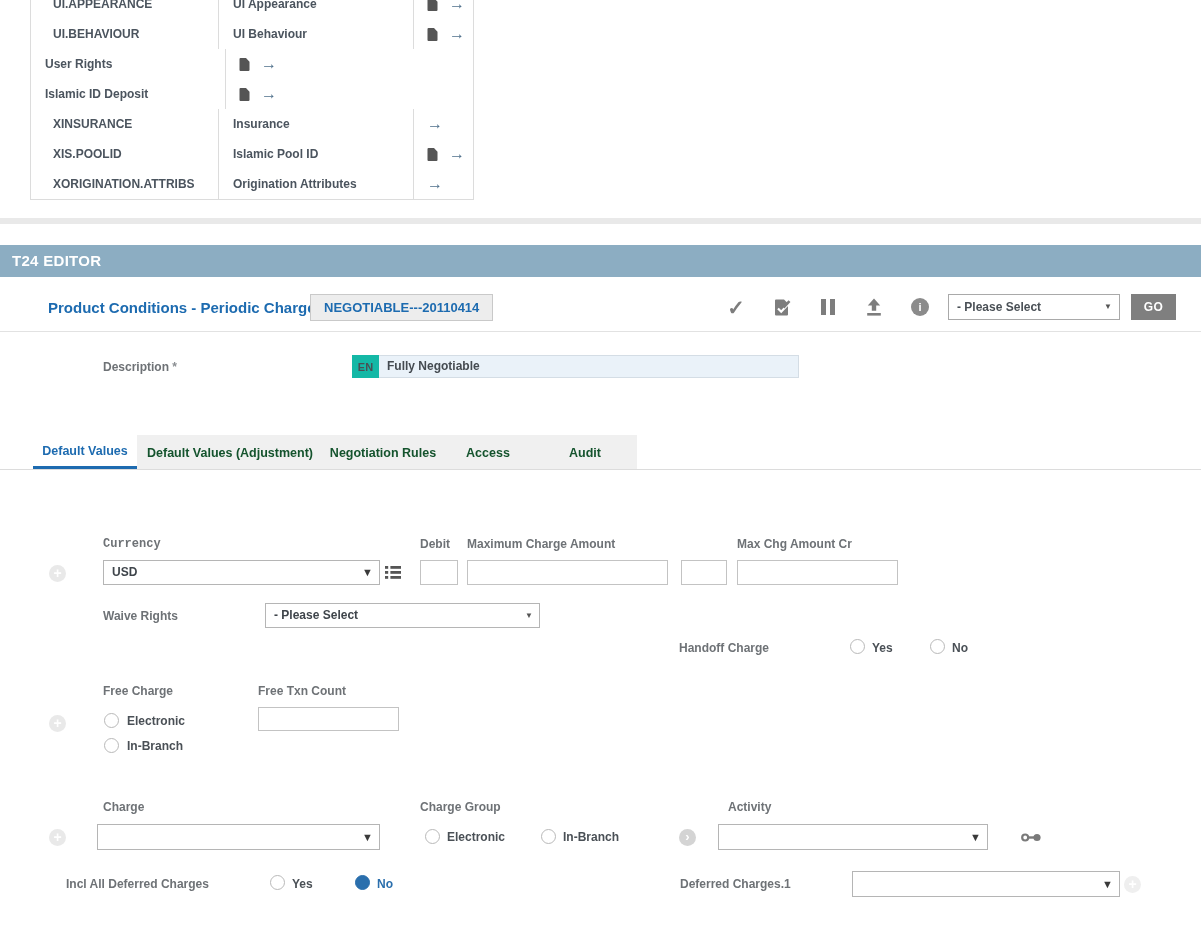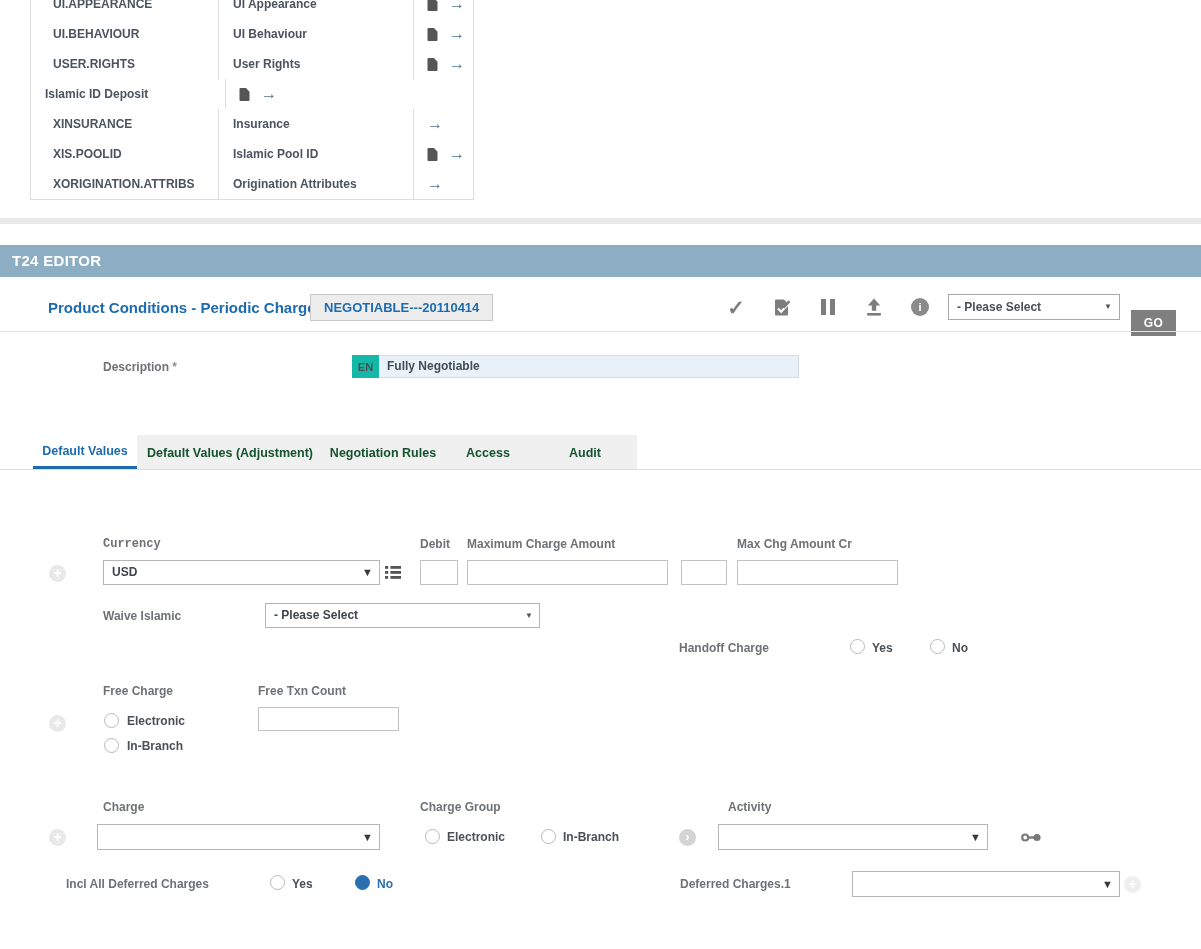--- a/index.html
+++ b/index.html
@@ -51,21 +51,21 @@
   }
   .hdr-select {
     position: absolute; left: 948px; top: 294px; width: 172px; height: 26px;
     border: 1px solid #a9a9a9; background: #fff; font-size: 12px; font-weight: bold;
     color: #4a5056; line-height: 24px; padding: 0 20px 0 8px; cursor: pointer;
   }
   .hdr-select .caret { position: absolute; right: 7px; top: 0; font-size: 8px; color: #555; line-height: 24px; }
   .go-button {
     position: absolute; left: 1131px; top: 294px; width: 45px; height: 26px;
     background: #7f7f7f; color: #fff; font-size: 12px; font-weight: bold;
-    text-align: center; line-height: 26px; cursor: pointer; letter-spacing: .5px; margin-top: 16px;
+    text-align: center; line-height: 26px; cursor: pointer; letter-spacing: .5px;
   }
   .title-divider { position: absolute; left: 0; top: 331px; width: 100%; height: 1px; background: #e2e2e2; }
 
   
   .flabel { position: absolute; font-size: 12px; font-weight: bold; color: #6e7276; white-space: nowrap; }
   .desc-group { position: absolute; left: 352px; top: 355px; display: flex; height: 23px; }
   .lang-tag {
     width: 27px; background: #14b8a6; color: #4a4f54; font-size: 11px; font-weight: bold;
     display: flex; align-items: center; justify-content: center;
   }
@@ -134,21 +134,20 @@
         <div class="bcol icons">
           <span class="doc-icon">
             <svg width="11" height="13" viewBox="0 0 11 13">
               <path d="M1.5 0h5.5l3.5 3.8V12a1 1 0 0 1-1 1h-8a1 1 0 0 1-1-1V1a1 1 0 0 1 1-1z" fill="#555555"></path>
             </svg>
           </span>
           <span class="arrow-icon">→</span>
         </div>
       </div>
       <div class="browse-row">
-        <div class="bcol code">USER.RIGHTS</div>
         <div class="bcol name">User Rights</div>
         <div class="bcol icons">
           <span class="doc-icon">
             <svg width="11" height="13" viewBox="0 0 11 13">
               <path d="M1.5 0h5.5l3.5 3.8V12a1 1 0 0 1-1 1h-8a1 1 0 0 1-1-1V1a1 1 0 0 1 1-1z" fill="#555555"></path>
             </svg>
           </span>
           <span class="arrow-icon">→</span>
         </div>
       </div>
@@ -272,21 +271,21 @@
       <rect x="5.4" y="6" width="10.6" height="2.8"></rect>
     <rect x="0" y="11" width="3.2" height="2.8"></rect>
       <rect x="5.4" y="11" width="10.6" height="2.8"></rect>
   </svg>
 </span>
 <div class="tinput" style="left:420px; top:560px; width:38px;"></div>
 <div class="tinput" style="left:467px; top:560px; width:201px;"></div>
 <div class="tinput" style="left:681px; top:560px; width:46px;"></div>
 <div class="tinput" style="left:737px; top:560px; width:161px;"></div>
 
-<div class="flabel" style="left:103px; top:609px;">Waive Islamic</div>
+<div class="flabel" style="left:103px; top:609px;">Waive Rights</div>
 <div class="tselect" style="left:265px; top:603px; width:275px;">
   <span>- Please Select</span>
   <span class="caret small">▼</span>
 </div>
 
 <div class="flabel" style="left:679px; top:641px;">Handoff Charge</div>
 <div class="radio" style="left:850px; top:639px;"></div>
 <div class="rlabel" style="left:872px; top:641px;">Yes</div>
 <div class="radio" style="left:930px; top:639px;"></div>
 <div class="rlabel" style="left:952px; top:641px;">No</div>

